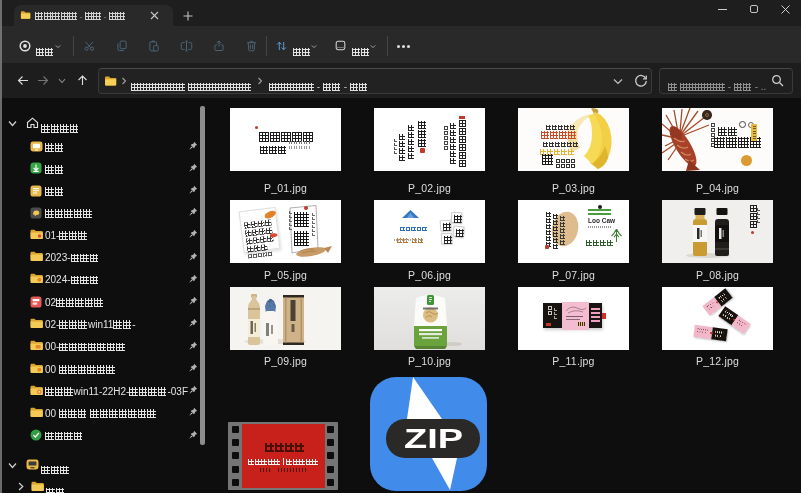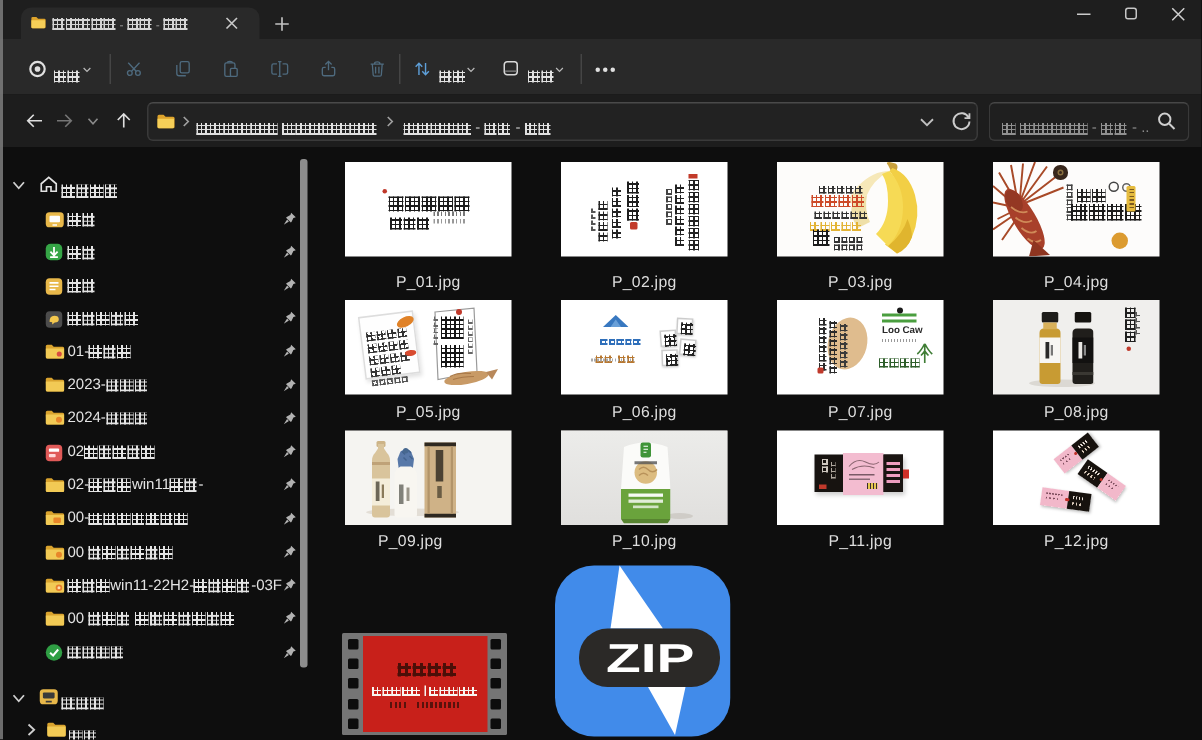--- a/index.html
+++ b/index.html
@@ -543,21 +543,21 @@
       <rect x="29" y="32" width="2" height="9" fill="#9a958a"></rect>
       <rect x="41" y="2" width="21" height="50" fill="#cfb287"></rect>
       <rect x="41" y="2" width="21" height="2.5" fill="#2e2820"></rect>
       <rect x="41" y="49.5" width="21" height="2.5" fill="#2e2820"></rect>
       <rect x="43" y="4.5" width="1.5" height="45" fill="#b2946a"></rect>
       <rect x="58.5" y="4.5" width="1.5" height="45" fill="#b2946a"></rect>
       <rect x="48.5" y="7" width="5" height="21" fill="#3a3228" opacity="0.88"></rect>
       <rect x="49.5" y="31" width="3" height="8" fill="#6a5c44"></rect>
     </svg>
   </div>
-<div class="lbl" style="left:218px;top:355px">P_09.jpg</div>
+<div class="lbl" style="left:230px;top:355px">P_09.jpg</div>
 <div class="thumb" style="left:374px;top:287px;height:63px;background:#e9e8e6">
     <div class="abs" style="left:0;top:0;width:111px;height:63px;background:linear-gradient(180deg,#ececea,#e0dfdd)"></div>
     <div class="abs" style="left:70px;top:55px;width:18px;height:4px;background:#cfccc7;border-radius:50%"></div>
     <svg class="abs" style="left:40px;top:6px" width="33" height="56" viewBox="0 0 33 56">
       <path d="M2 5 Q16 -1 31 5 L33 33 H0 Z" fill="#fbfbf9"></path>
       <rect x="0" y="33" width="33" height="20" fill="#6aa33c"></rect>
       <path d="M0 53 L33 53 L31 56 H2 Z" fill="#578430"></path>
       <rect x="13" y="2" width="7" height="10" rx="1.5" fill="#3f9438"></rect>
       <path d="M15 4.5 h3 M15 6.5 h3 M15 8.5 h2" stroke="#fff" stroke-width="0.8"></path>
       <circle cx="16.5" cy="22" r="7.5" fill="#dcbc80"></circle>

